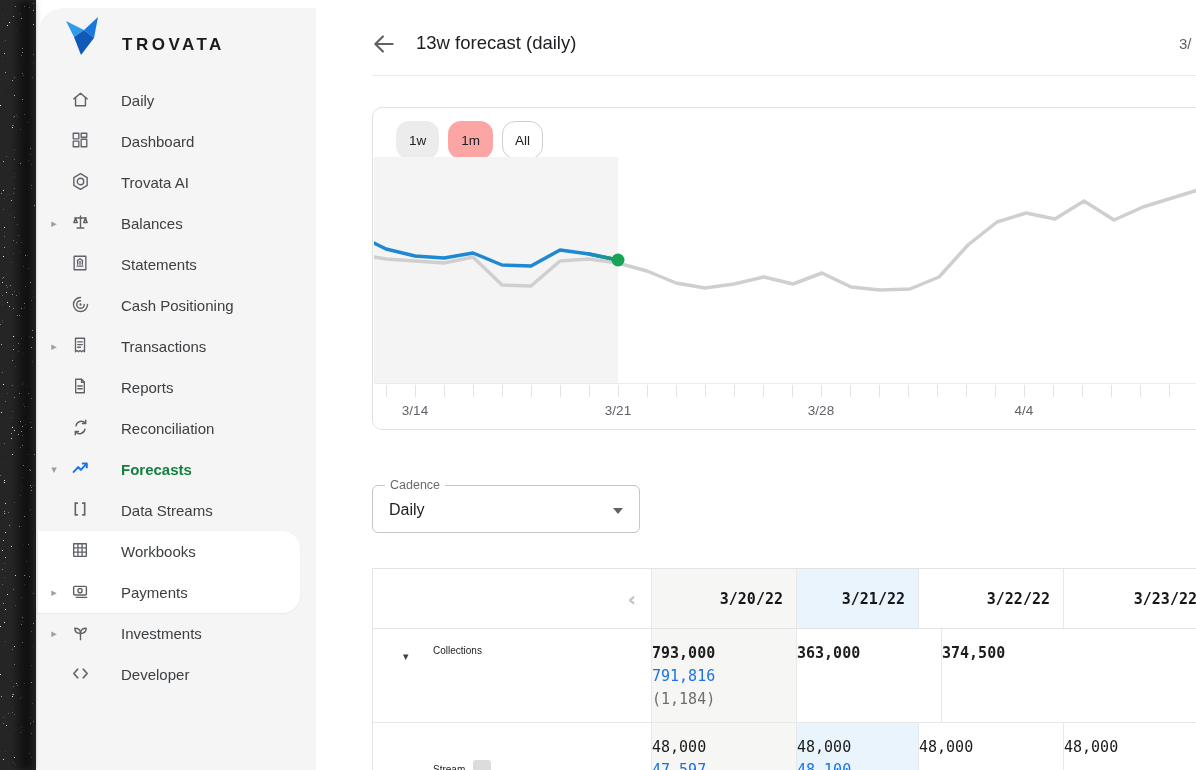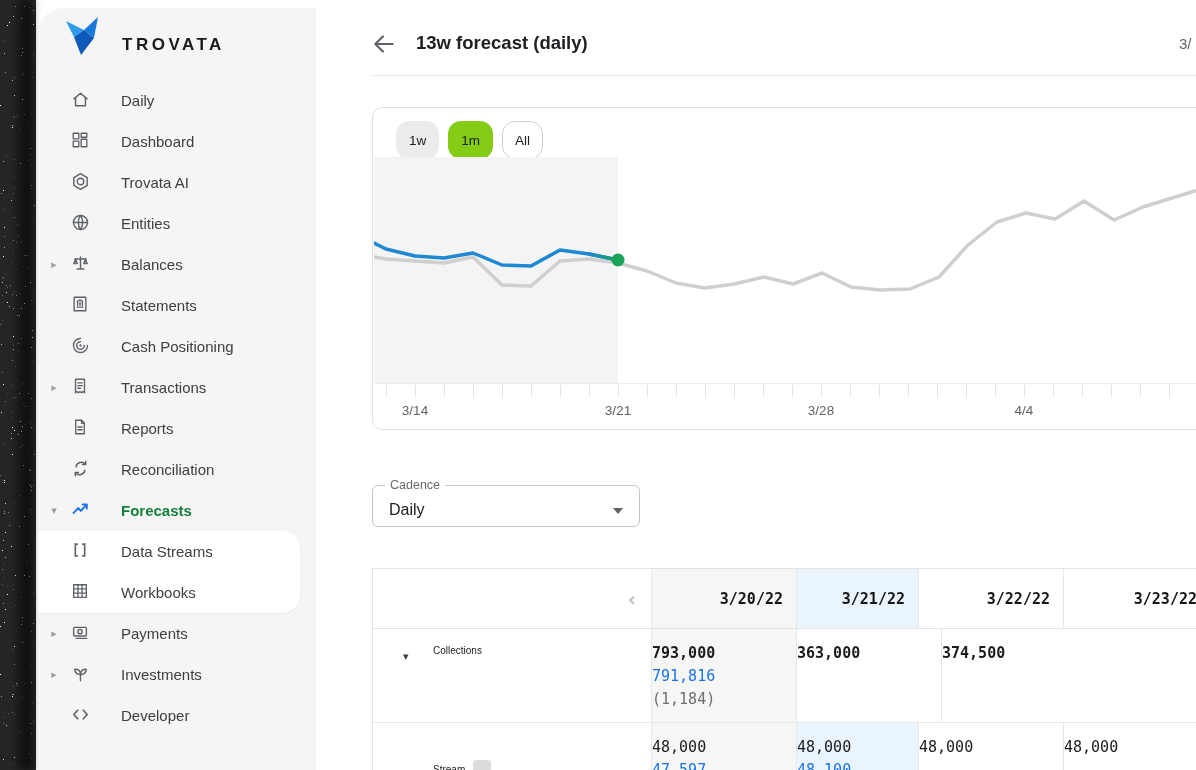--- a/index.html
+++ b/index.html
@@ -27,41 +27,41 @@
   .nav-item{position:relative;height:41px;cursor:pointer}
   .nav-caret{position:absolute;left:8px;top:0;width:16px;height:41px;line-height:41px;
              text-align:center;color:#9aa0a6;font-size:11px}
   .nav-icon{position:absolute;left:33px;top:10px;width:20px;height:20px}
   .nav-icon svg{display:block}
   .nav-label{position:absolute;left:83px;top:0;line-height:41px;font-size:15px;color:#3c4043;white-space:nowrap}
   .nav-item.selected .nav-label{color:#15803d;font-weight:bold}
 
   
   .back-btn{position:absolute;left:371px;top:31px;width:26px;height:26px;cursor:pointer}
-  .page-title{position:absolute;left:416px;top:32px;font-size:18.5px;font-weight:bold;color:#202124}
+  .page-title{position:absolute;left:416px;top:32px;font-size:18.5px;font-weight:normal;color:#202124}
   .hdr-date{position:absolute;left:1179px;top:35px;font-size:15px;color:#5f6368;white-space:nowrap}
   .hdr-divider{position:absolute;left:372px;top:75px;width:824px;height:1px;background:#e9e9ea}
 
   
   .chart-card{position:absolute;left:372px;top:107px;width:836px;height:323px;background:#fff;
               border:1px solid #e1e1e3;border-radius:10px;overflow:hidden}
   .range-buttons{position:absolute;left:23px;top:13px;display:flex;gap:9px}
   .rbtn{height:38px;padding:0 12px;border-radius:13px;font-size:13.5px;color:#202124;
         display:flex;align-items:center;border:1px solid transparent;cursor:pointer;
         font-family:"Liberation Sans",sans-serif}
   .rbtn.default{background:#ececec}
-  .rbtn.selected{background:#84cc16}
+  .rbtn.selected{background:#fca5a5}
   .rbtn.outline{background:#fff;border-color:#cfcfd2}
   .plot{position:absolute;left:1px;top:49px;width:834px;height:226px}
   .axis{position:absolute;left:1px;top:275px;width:834px;height:47px;border-top:1px solid #ececee;background:#fff}
   .tick{position:absolute;top:1px;width:1px;height:12px;background:#e3e3e5}
   .tick-label{position:absolute;top:19px;transform:translateX(-50%);font-size:13.5px;color:#5f6368}
 
   
-  .cadence{position:absolute;left:372px;top:485px;width:268px;height:42px;border:1px solid #c6c6c9;
+  .cadence{position:absolute;left:372px;top:485px;width:268px;height:48px;border:1px solid #c6c6c9;
            border-radius:6px;background:#fff;cursor:pointer}
   .cadence-label{position:absolute;left:12px;top:-8px;background:#fff;padding:0 5px;
                  font-size:12.5px;color:#6a6a6e}
   .cadence-value{position:absolute;left:16px;top:15px;font-size:16px;color:#202124}
   .cadence-caret{position:absolute;right:16px;top:22px;width:0;height:0;
                  border-left:5.5px solid transparent;border-right:5.5px solid transparent;
                  border-top:6.5px solid #5f6368}
 
   
   .tbl{position:absolute;left:372px;top:568px;width:824px;height:202px;overflow:hidden}
@@ -143,31 +143,20 @@
         </div>
         <div class="nav-item">
           <span class="nav-caret"></span>
           <span class="nav-icon">
             <svg viewBox="0 0 20 20" width="19" height="19" stroke="#5f6368" stroke-width="1.5" fill="none" stroke-linecap="round" stroke-linejoin="round">
               <path d="M10 1.8 L17 5.9 V14.1 L10 18.2 L3 14.1 V5.9 Z"></path>
               <circle cx="10" cy="10" r="3.4"></circle>
             </svg>
           </span>
           <span class="nav-label">Trovata AI</span>
-        </div>
-        <div class="nav-item">
-          <span class="nav-caret"></span>
-          <span class="nav-icon">
-            <svg viewBox="0 0 20 20" width="19" height="19" stroke="#5f6368" stroke-width="1.5" fill="none" stroke-linecap="round" stroke-linejoin="round">
-              <circle cx="10" cy="10" r="7.4"></circle>
-              <path d="M2.6 10 H17.4"></path>
-              <path d="M10 2.6 C13 6 13 14 10 17.4 M10 2.6 C7 6 7 14 10 17.4"></path>
-            </svg>
-          </span>
-          <span class="nav-label">Entities</span>
         </div>
         <div class="nav-item">
           <span class="nav-caret">▸</span>
           <span class="nav-icon">
             <svg viewBox="0 0 20 20" width="19" height="19" stroke="#5f6368" stroke-width="1.5" fill="none" stroke-linecap="round" stroke-linejoin="round">
               <path d="M10 3 V15.8 M6.5 15.8 H13.5 M4 5.2 H16"></path>
               <path d="M4.8 5.5 L3 10 H6.6 Z M15.2 5.5 L13.4 10 H17 Z"></path>
             </svg>
           </span>
           <span class="nav-label">Balances</span>

